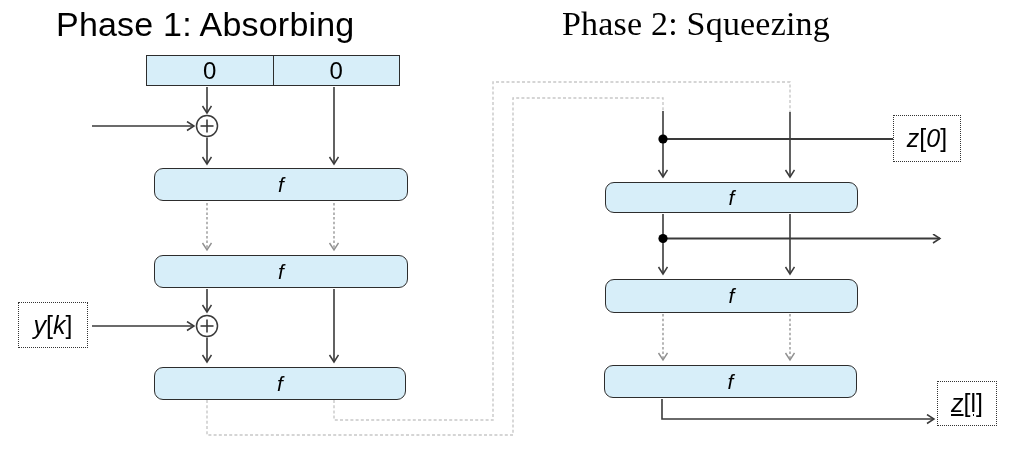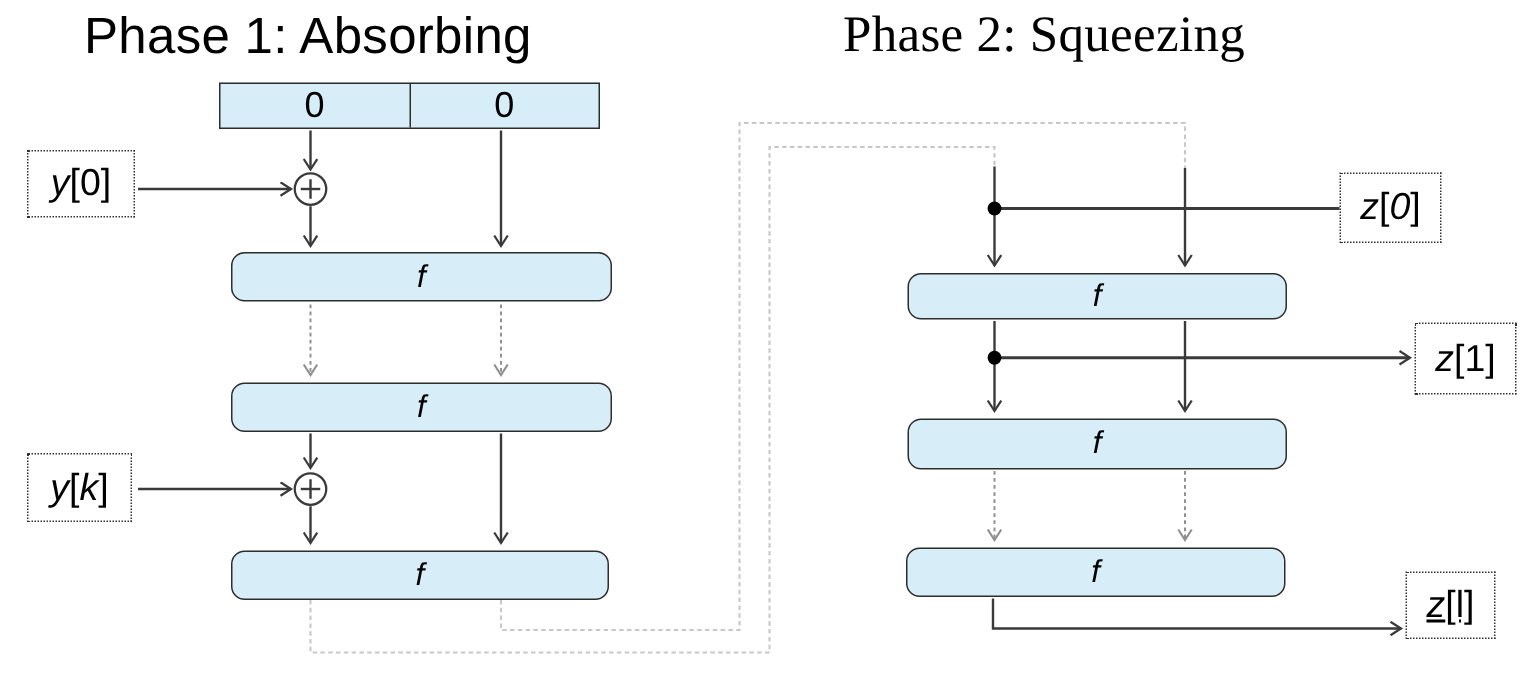--- a/index.html
+++ b/index.html
@@ -123,30 +123,24 @@
   <div class="fbox" style="left:605px; top:182px; width:253px; height:31px;">
       <span>f</span>
     </div>
   <div class="fbox" style="left:605px; top:279px; width:253px; height:34px;">
       <span>f</span>
     </div>
   <div class="fbox" style="left:604px; top:365px; width:253px; height:33px;">
       <span>f</span>
     </div>
 
-  <div class="iobox" style="left:18px; top:100px; width:72px; height:45px;">
-      <span><span style="font-style: italic;">y</span><span>[0]</span></span>
-    </div>
   <div class="iobox" style="left:18px; top:302px; width:70px; height:46px;text-align:center;">
       <span><span style="font-style: italic;">y</span><span>[</span><span style="font-style: italic;">k</span><span>]</span></span>
     </div>
 
   <div class="iobox" style="left:893px; top:115px; width:68px; height:47px;">
       <span><span style="font-style: italic;">z</span><span>[</span><span style="font-style: italic;">0</span><span>]</span></span>
-    </div>
-  <div class="iobox" style="left:943px; top:215px; width:68px; height:48px;">
-      <span><span style="font-style: italic;">z</span><span>[1]</span></span>
     </div>
   <div class="iobox" style="left:937px; top:381px; width:60px; height:45px;text-decoration:underline;">
       <span><span style="font-style: italic;">z</span><span>[l]</span></span>
     </div>
 
 </div>
 
 </body></html>

